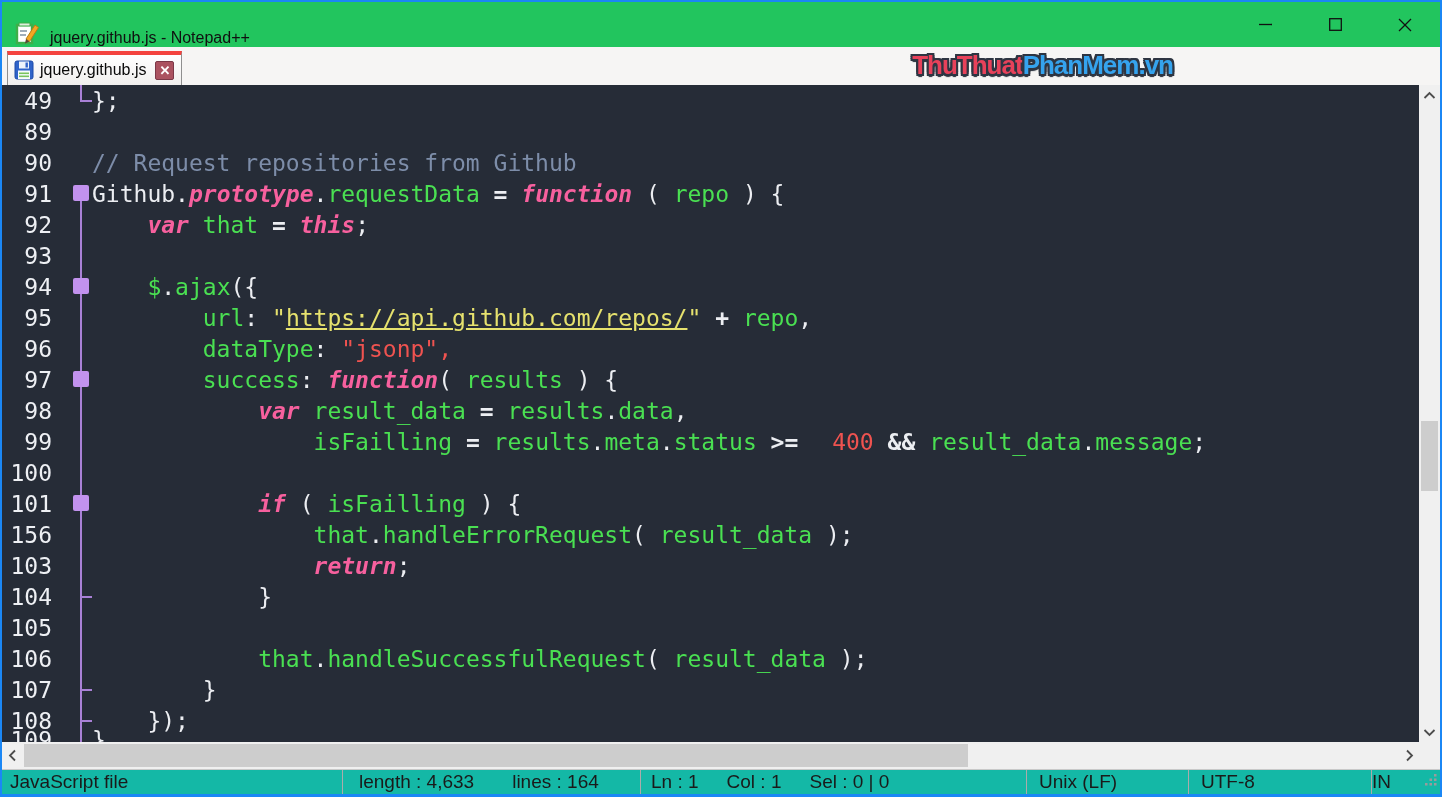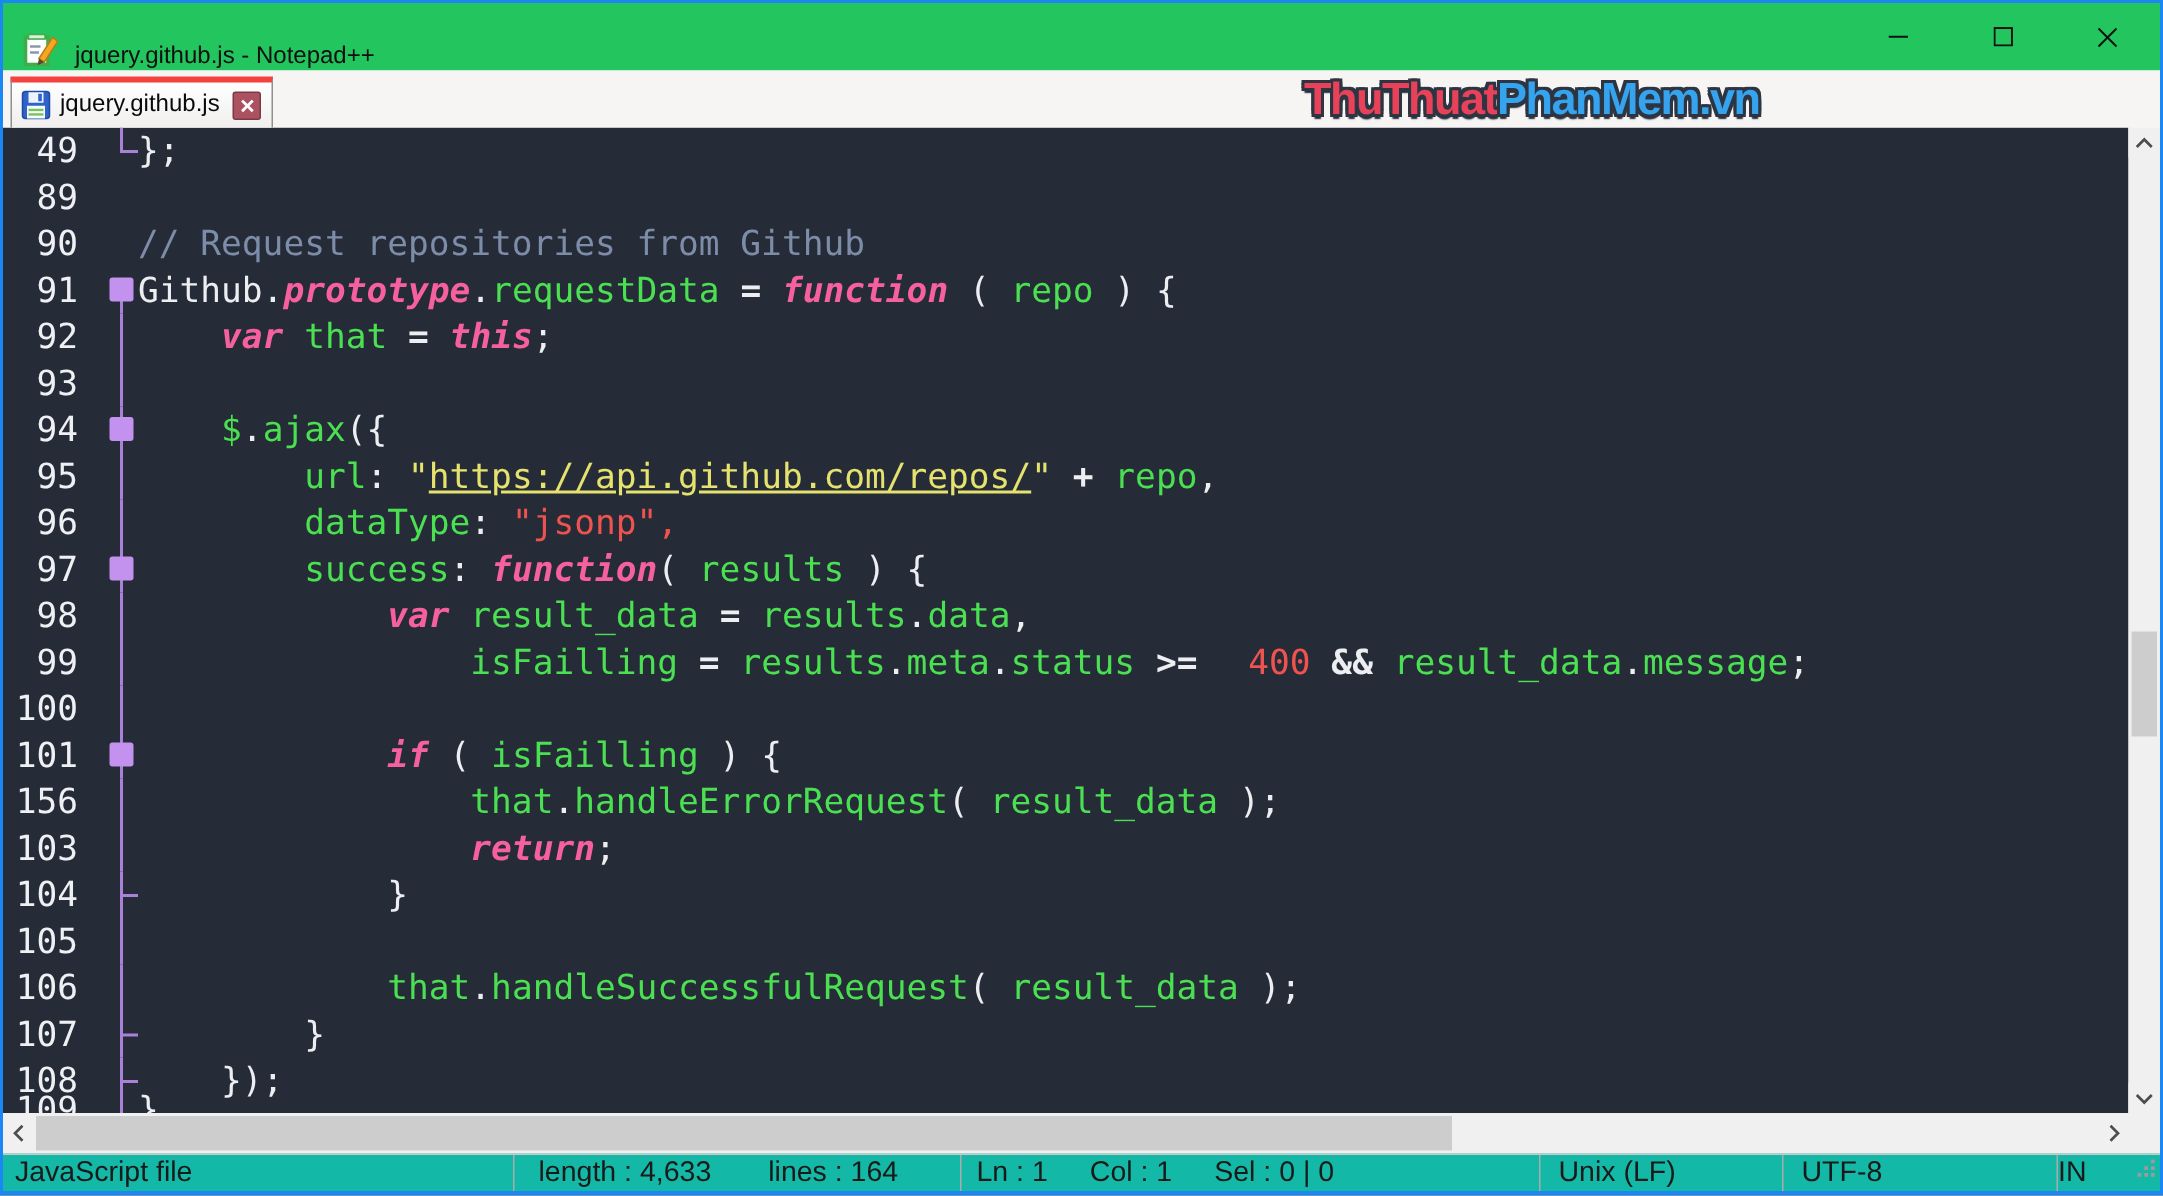--- a/index.html
+++ b/index.html
@@ -33,21 +33,21 @@
   .tab-label { font-size:16px; color:#0a0a0a; margin-left:6px; }
   .tab-close {
     margin-left:9px; width:19px; height:19px; border-radius:2px;
     background:#ab5260; border:1px solid #7c3848;
     color:#fff; font-size:13px; font-weight:bold; line-height:17px; text-align:center;
   }
 
   
   .watermark {
     position:absolute; top:48px; right:267px; z-index:5;
-    font-size:30px; font-weight:bold; letter-spacing:-1px; white-space:nowrap;
+    font-size:26px; font-weight:bold; letter-spacing:-1px; white-space:nowrap;
     text-shadow:-2px -2px 0 #2e3542, 2px -2px 0 #2e3542, -2px 2px 0 #2e3542, 2px 2px 0 #2e3542,
                  0 -2px 0 #2e3542, 0 2px 0 #2e3542, -2px 0 0 #2e3542, 2px 0 0 #2e3542,
                  0 3px 1px #232a36;
   }
   .wm-red { color:var(--wm_red); }
   .wm-blue { color:var(--wm_blue); }
 
   
   .main { flex:1; display:flex; min-height:0; }
   .content { flex:1; display:flex; flex-direction:column; min-width:0; }

